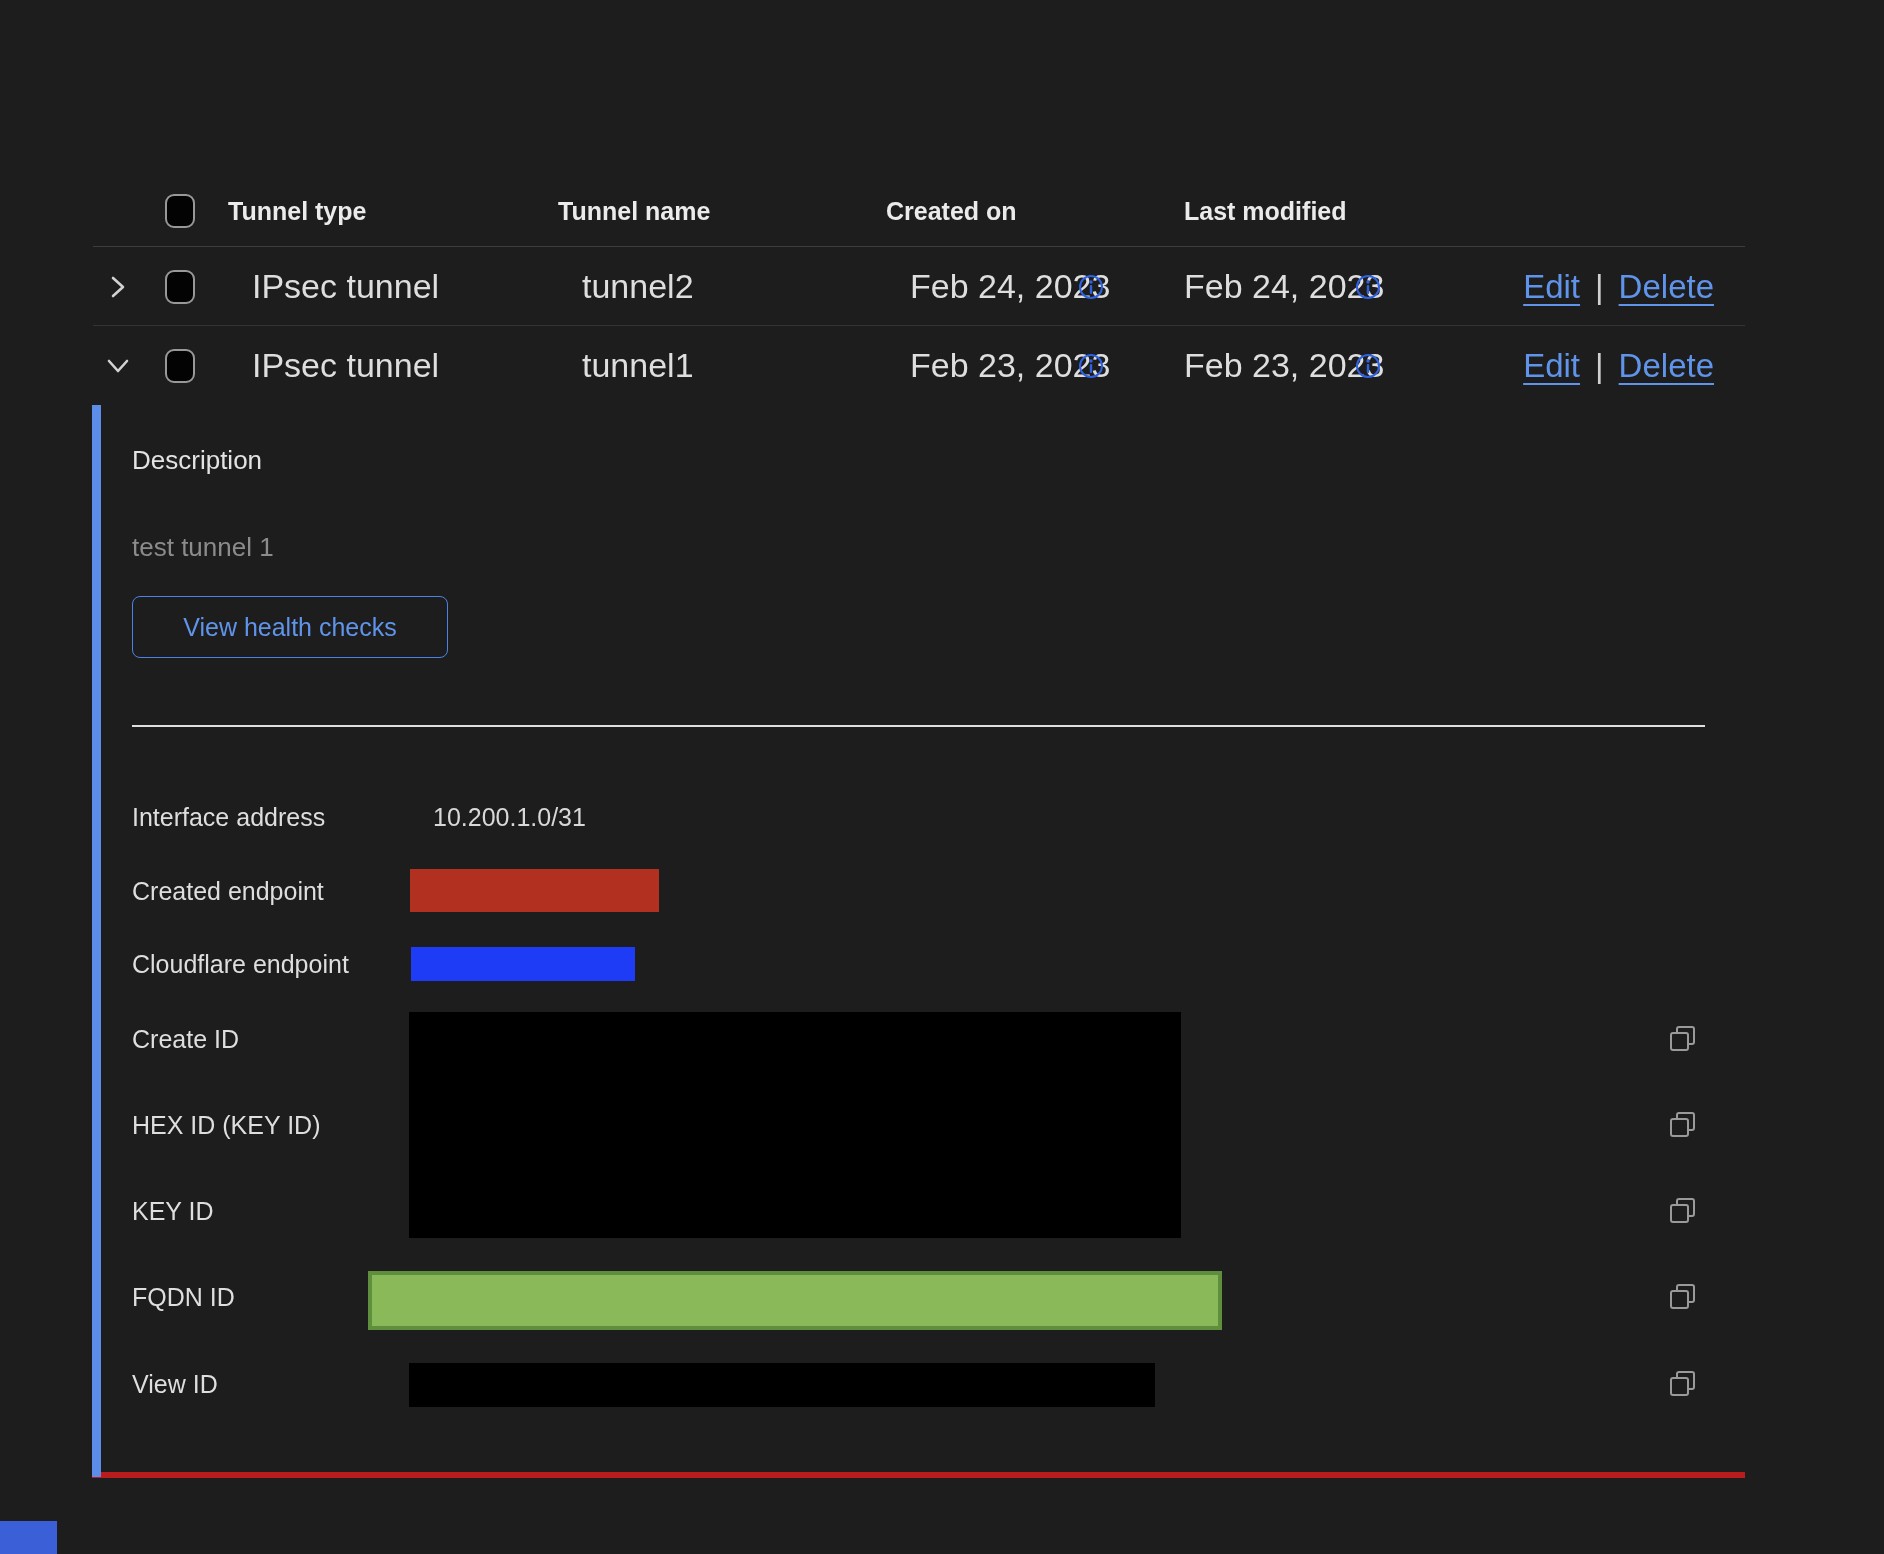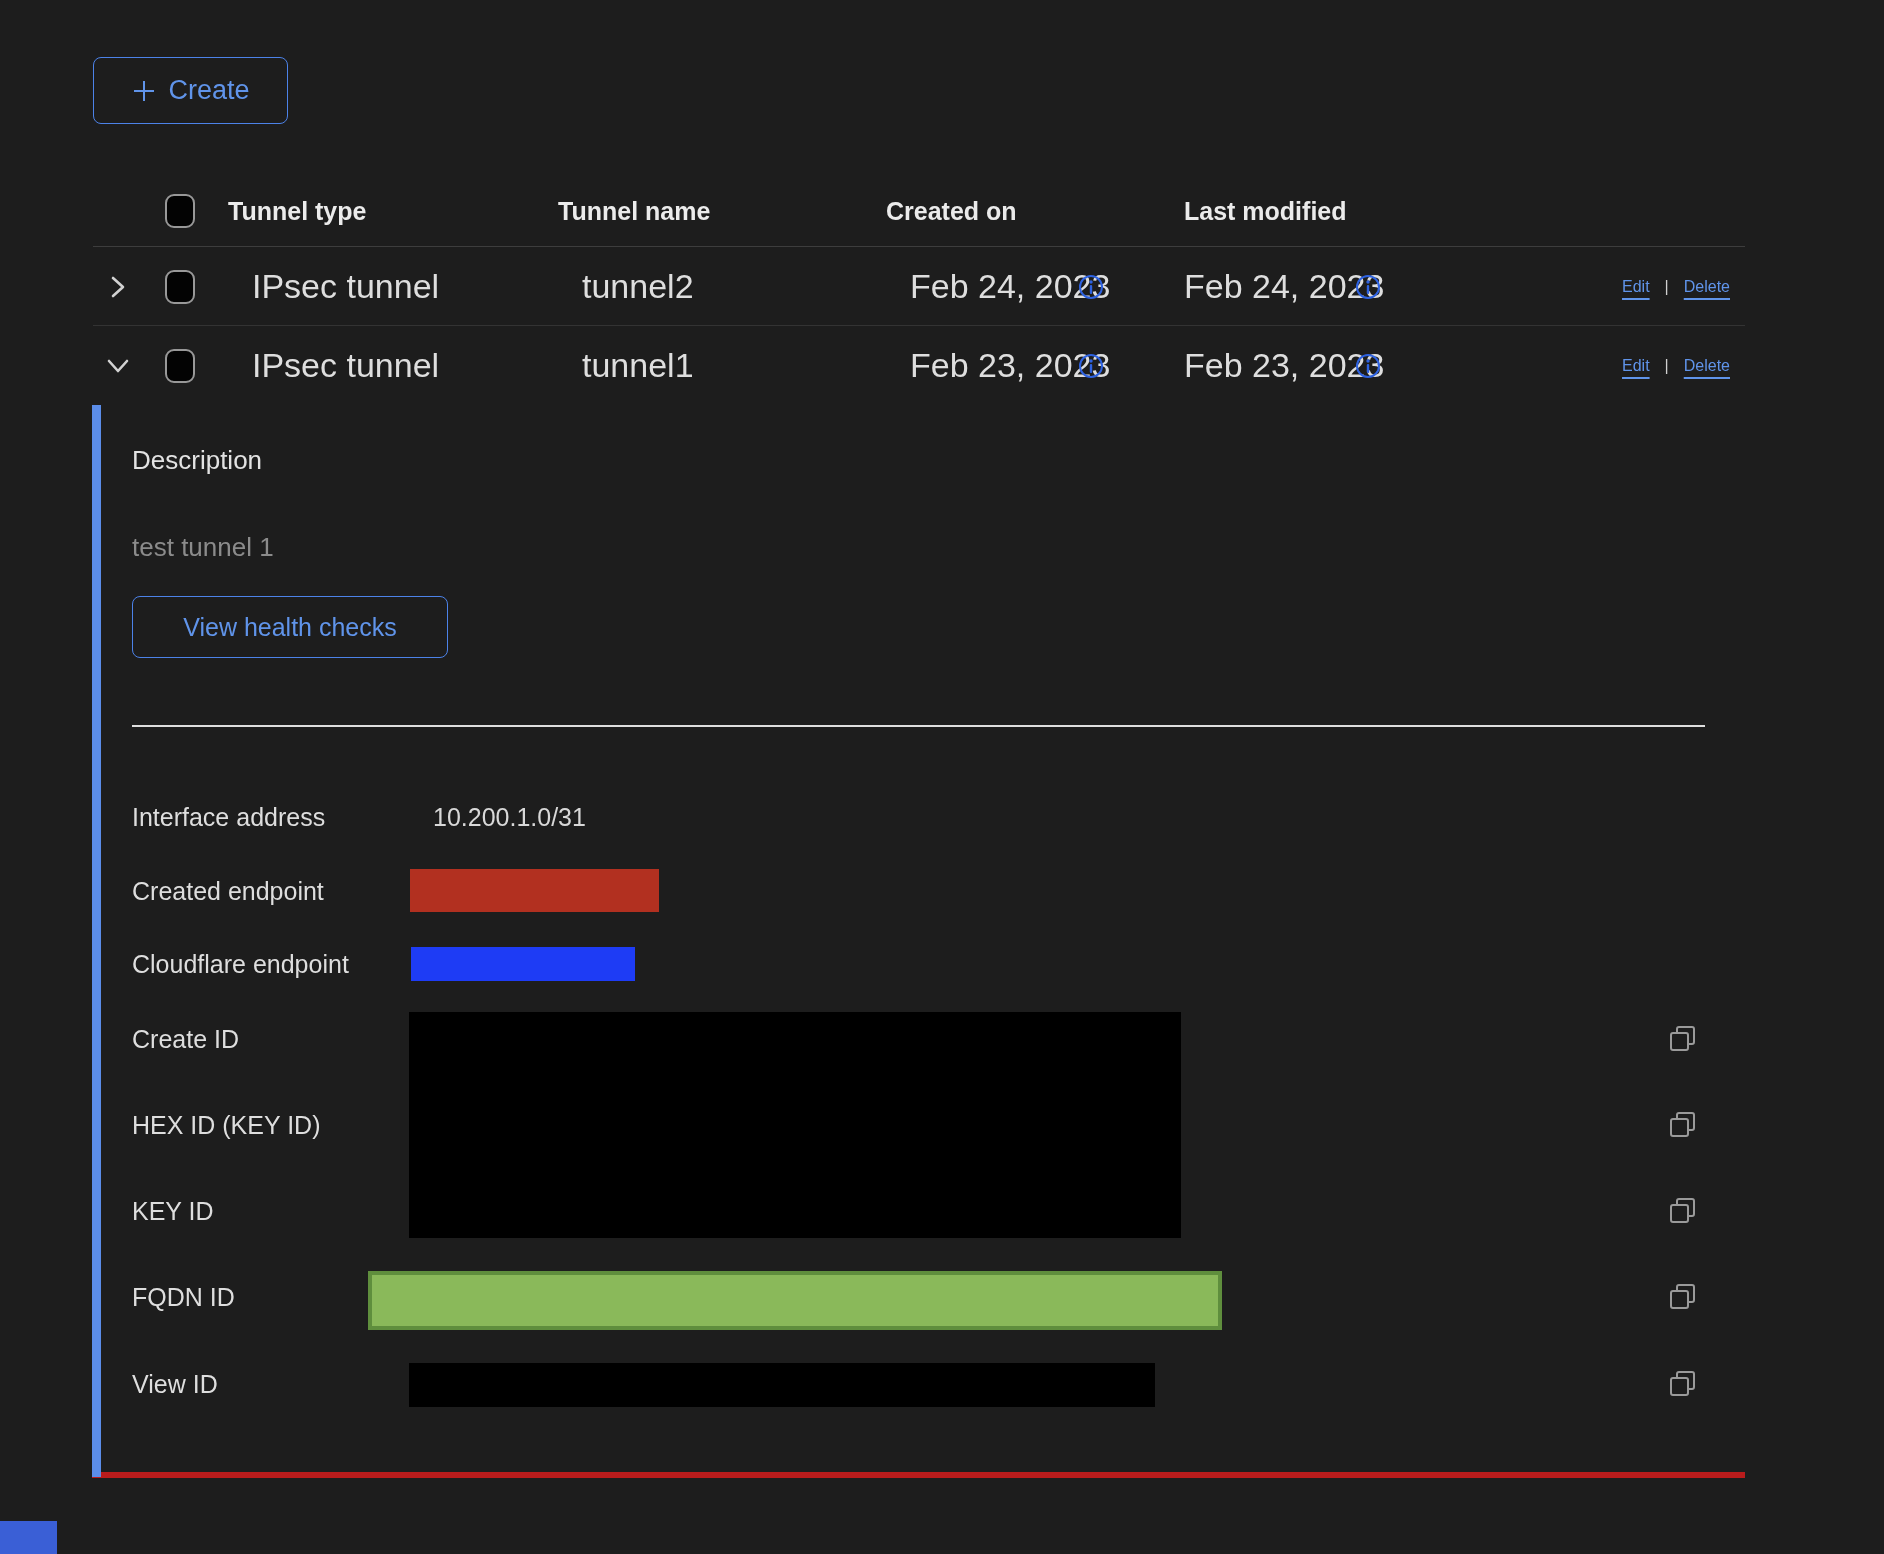--- a/index.html
+++ b/index.html
@@ -28,21 +28,21 @@
   .c-type { left:135px; } .c-name { left:465px; } .c-created { left:793px; } .c-modified { left:1067px; }
   .checkbox {
     position:absolute; left:72px; width:30px; height:34px;
     border:2px solid #989898; border-radius:9px; background:#030303; cursor:pointer;
   }
   .thead .checkbox { top:19px; }
   .trow  .checkbox { top:23px; }
   .expander { position:absolute; left:10px; top:25px; width:30px; height:30px; cursor:pointer; }
   .dateicon { position:absolute; top:27px; width:26px; height:26px; cursor:pointer; }
   .i-created { left:985px; } .i-modified { left:1262px; }
-  .actions { position:absolute; right:15px; top:0; line-height:79px; font-size:16px; white-space:nowrap; }
+  .actions { position:absolute; right:31px; top:0; line-height:79px; font-size:33px; white-space:nowrap; }
   .actions a { color:#6094ea; text-decoration:underline; text-underline-offset:6px; text-decoration-thickness:1.5px; cursor:pointer; }
   .actions .sep { color:#d0d0d0; margin:0 15px; text-decoration:none; }
   
   .panel { position:absolute; left:92px; top:405px; width:1653px; height:1073px; border-bottom:6px solid #b91c1c; }
   .accent-bar { position:absolute; left:0; top:0; width:9px; height:1072px; background:#5b8de9; }
   .desc-label { position:absolute; left:40px; top:40px; font-size:26px; color:#e3e3e3; }
   .desc-value { position:absolute; left:40px; top:127px; font-size:26px; color:#8b8b8b; }
   .health-btn {
     position:absolute; left:40px; top:191px; width:316px; height:62px;
     display:flex; align-items:center; justify-content:center;
@@ -60,27 +60,20 @@
   .r-user { left:317px; top:958px; width:746px; height:44px; background:#000; }
   .copy-btn { position:absolute; left:1576px; width:30px; height:30px; cursor:pointer; }
   
   .clipped-blue { position:absolute; left:0; top:1521px; width:57px; height:33px; background:#3a5fd6; }
 </style>
 </head>
 <body>
 
 <div id="screen">
 
-  <button class="create-btn">
-    <svg width="26" height="26" viewBox="0 0 26 26">
-      <line x1="13" y1="3" x2="13" y2="23" stroke="#6094ea" stroke-width="2"></line>
-      <line x1="3" y1="13" x2="23" y2="13" stroke="#6094ea" stroke-width="2"></line>
-    </svg>
-    <span>Create</span>
-  </button>
 
   <div class="table">
 
     <div class="thead">
       <div class="checkbox"></div>
       <div class="hcell h-type">Tunnel type</div>
       <div class="hcell h-name">Tunnel name</div>
       <div class="hcell h-created">Created on</div>
       <div class="hcell h-modified">Last modified</div>
     </div>

